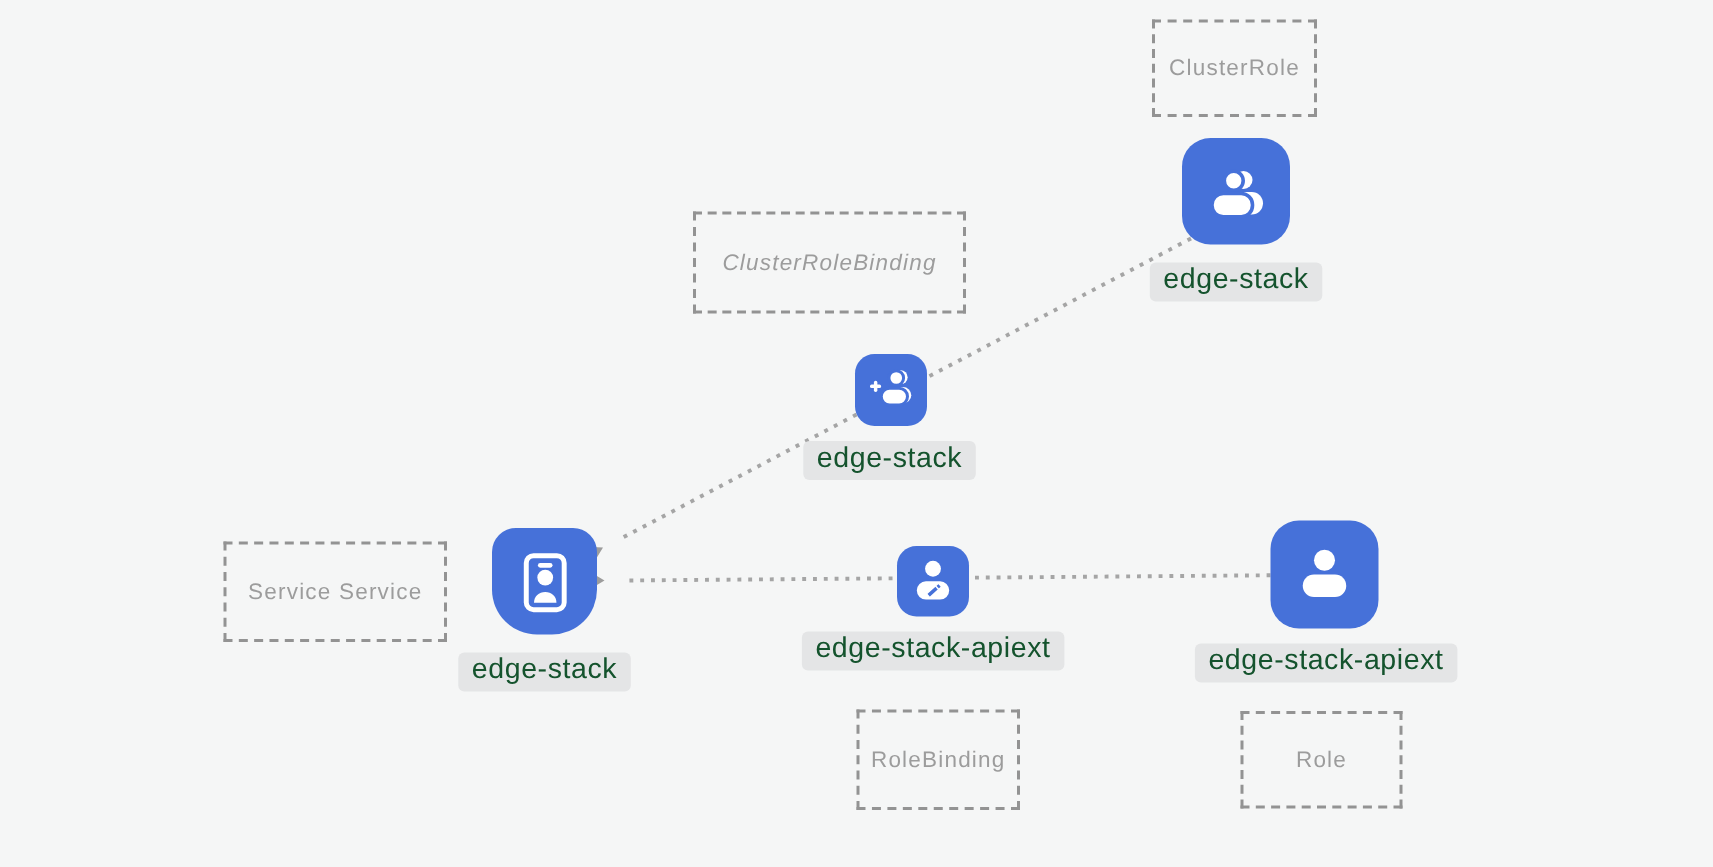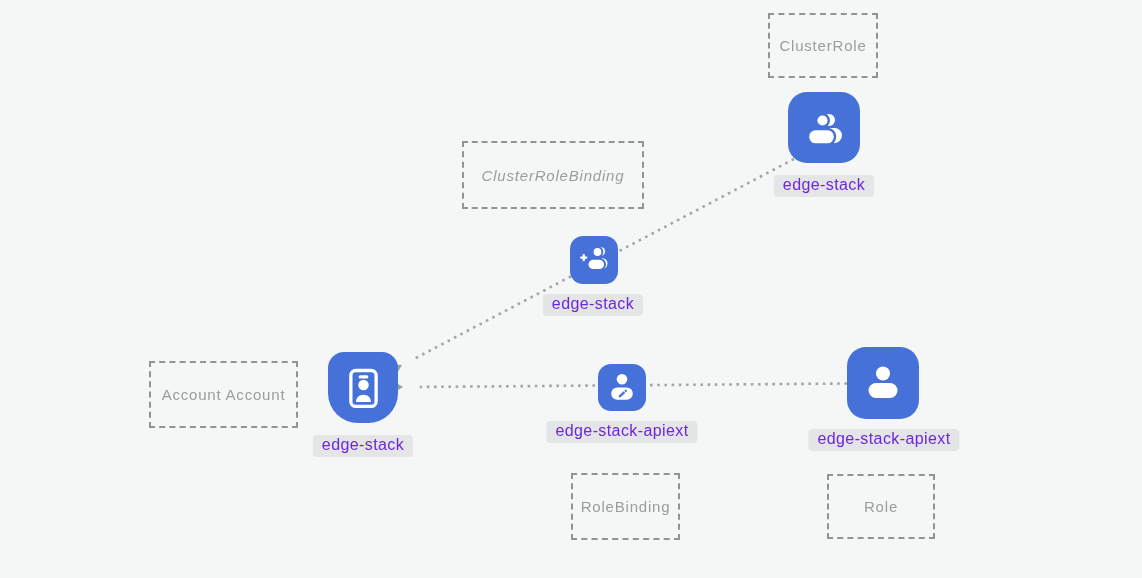--- a/index.html
+++ b/index.html
@@ -30,22 +30,22 @@
   .node-icon{
     position:absolute;z-index:2;
     background:#4671d9;
     display:flex;align-items:center;justify-content:center;
   }
   .node-icon svg{display:block;}
   
   .chip{
     position:absolute;z-index:3;
     transform:translateX(-50%);
-    background:#e4e5e6;color:#6d28d9;
-    font-size:16px;letter-spacing:0.4px;
+    background:#e4e5e6;color:#14532d;
+    font-size:19px;letter-spacing:0.4px;
     padding:1px 9px 3px;border-radius:4px;
     white-space:nowrap;
   }
 </style>
 </head>
 <body>
 
 <div id="canvas">
 
   <svg id="edge-layer" width="1142" height="578" viewBox="0 0 1142 578">
@@ -57,21 +57,21 @@
     <path d="M0,0 L16,9.5 L10.5,0 L16,-9.5 Z" fill="#9c9c9c" transform="translate(403,387) rotate(180)"></path>
   </svg>
 
   <div class="tb" style="left:768px;top:13px;width:110px;height:65px;">
     <span>ClusterRole</span>
   </div>
   <div class="tb" style="left:462px;top:141px;width:182px;height:68px;font-style:italic;">
     <span>ClusterRoleBinding</span>
   </div>
   <div class="tb" style="left:149px;top:361px;width:149px;height:67px;">
-    <span>Account Account</span>
+    <span>Service Service</span>
   </div>
   <div class="tb" style="left:827px;top:474px;width:108px;height:65px;">
     <span>Role</span>
   </div>
   <div class="tb" style="left:571px;top:473px;width:109px;height:67px;">
     <span>RoleBinding</span>
   </div>
 
   <div class="node-icon" style="left:788px;top:92px;width:72px;height:71px;border-radius:19px;">
     <span>

